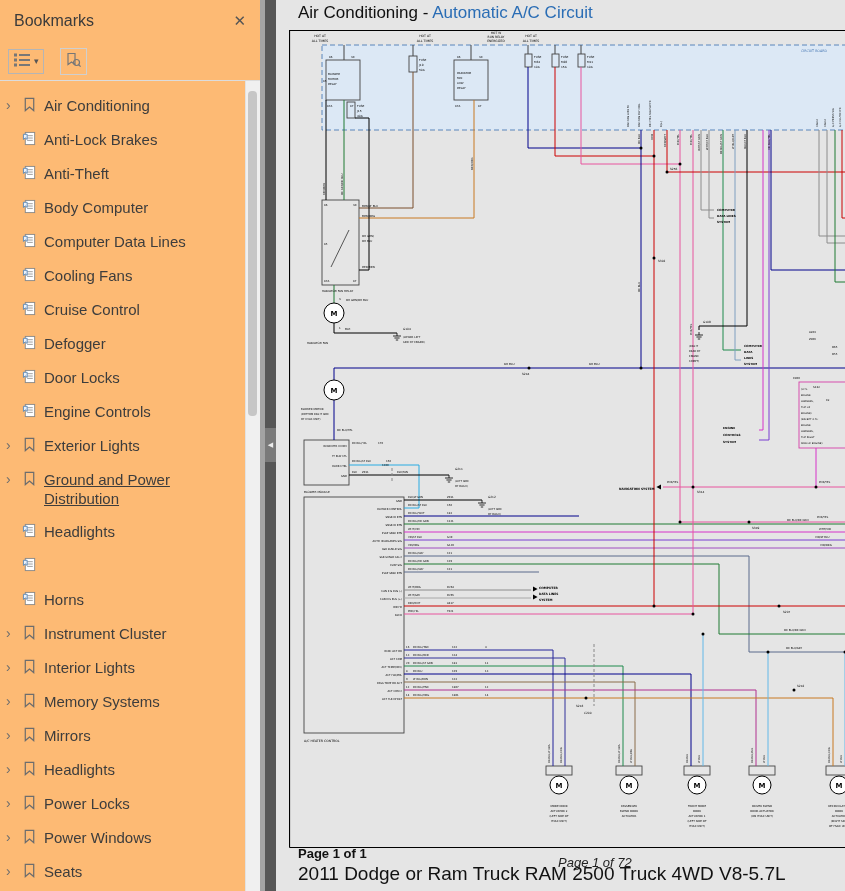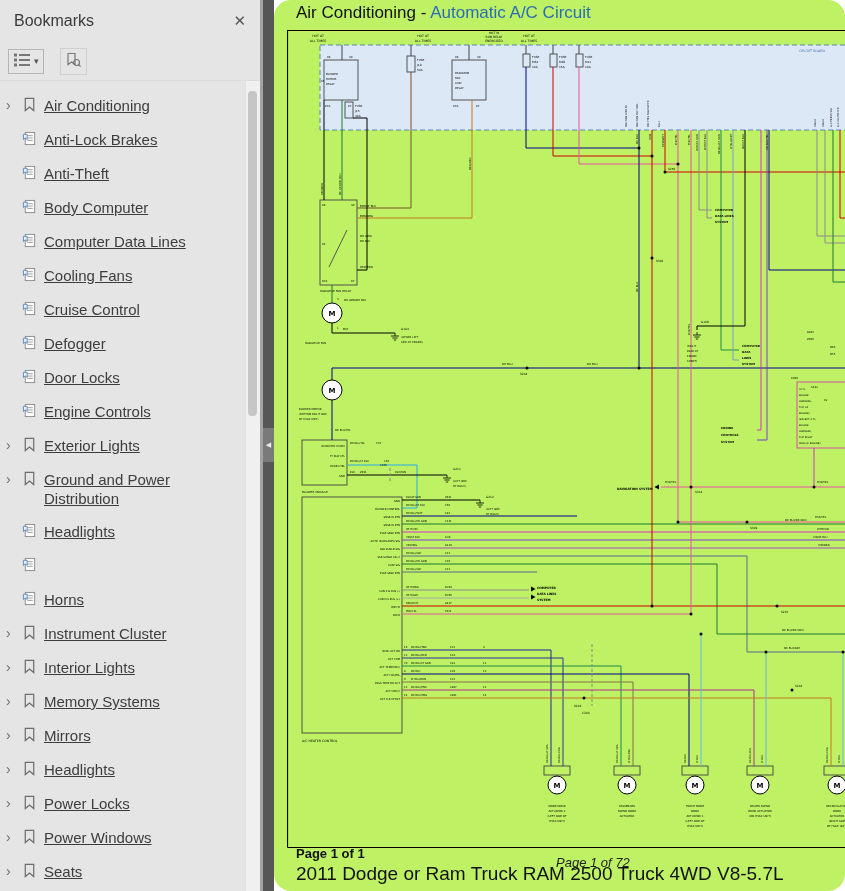--- a/index.html
+++ b/index.html
@@ -1,40 +1,40 @@
 <!DOCTYPE html>
 <html><head>
 <meta charset="utf-8">
 <style>
   html,body{margin:0;padding:0;width:845px;height:891px;overflow:hidden;background:#fff;
     font-family:"Liberation Sans",sans-serif;}
   .app{display:flex;width:845px;height:891px;}
   
-  .sidebar{width:260px;min-width:260px;background:#e5e5e5;position:relative;border-right:3px solid #a3a3a3;}
+  .sidebar{width:260px;min-width:260px;background:#fdba74;position:relative;border-right:5px solid #a3a3a3;}
   .sb-header{height:42px;display:flex;align-items:center;justify-content:space-between;padding:0 14px;}
   .sb-title{font-size:16px;color:#3b3b3b;}
   .sb-close{font-size:15px;color:#555;cursor:pointer;}
   .sb-toolbar{height:38px;display:flex;align-items:center;gap:16px;padding:0 8px;border-bottom:1px solid #dcdcdc;}
   .tb-btn{background:none;border:1px solid #b5b5b5;padding:3px 4px;display:flex;align-items:center;gap:3px;cursor:pointer;}
   .tb-btn.plain{border-color:#cfcfcf;}
   .tb-caret{font-size:9px;color:#555;}
   .sb-list{position:absolute;top:81px;left:0;right:14px;bottom:0;overflow:hidden;padding-top:8px;}
   .bm-row{display:flex;align-items:flex-start;padding:7px 2px 7px 6px;cursor:pointer;}
   .bm-exp{width:16px;flex:none;font-size:14px;color:#6e6e6e;line-height:17px;margin-top:1px;}
   .bm-ic{width:22px;flex:none;padding-top:1px;}
-  .bm-label{font-size:15px;color:#3d3d3d;line-height:19px;text-decoration:underline;}
+  .bm-label{font-size:15px;color:#3d3d3d;line-height:19px;}
   .bm-row.active .bm-label{text-decoration:underline;}
   .sb-scroll{position:absolute;top:81px;right:0;width:14px;bottom:0;background:#f0f0f0;border-left:1px solid #e2e2e2;}
   .sb-thumb{position:absolute;top:10px;left:2px;width:9px;height:325px;background:#c6c6c6;border-radius:4px;}
   
   .splitter{width:11px;background:#565656;position:relative;}
   .split-handle{position:absolute;top:428px;left:0;width:11px;height:34px;background:#7a7a7a;color:#ececec;
     display:flex;align-items:center;justify-content:center;font-size:7px;cursor:pointer;}
   
-  .main{flex:1;position:relative;background:#bef264;overflow:hidden;border-radius:17px;}
+  .main{flex:1;position:relative;background:#e5e5e5;overflow:hidden;}
   .doc-title{position:absolute;left:22px;top:3px;font-size:17px;color:#101010;}
   .doc-title span,.doc-title a{white-space:pre;}
   .doc-title a{color:#2a6db5;text-decoration:none;cursor:pointer;}
   svg.diagram{position:absolute;left:13px;top:30px;}
   svg.diagram text{font-family:"DejaVu Sans",sans-serif;}
   .footer-page{position:absolute;left:22px;top:846px;font-size:13px;font-weight:bold;color:#111;}
   .footer-center{position:absolute;left:282px;top:855px;font-size:13px;color:#222;font-style:italic;}
   .footer-vehicle{position:absolute;left:22px;top:863px;font-size:19px;color:#111;}
 </style>
 </head>

